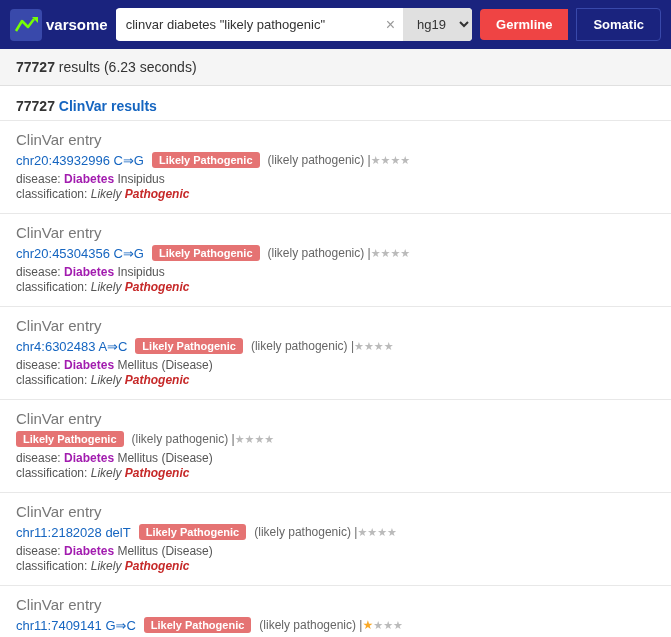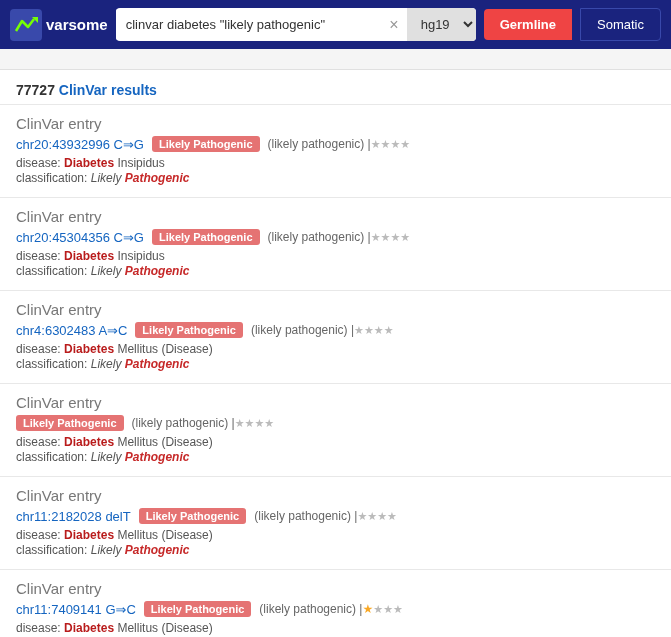--- a/index.html
+++ b/index.html
@@ -65,21 +65,21 @@
       font-weight: bold;
     }
     .btn-somatic {
       background: #1a237e;
       color: #fff;
       border: none;
       padding: 8px 16px;
       font-size: 13px;
       border-radius: 0 4px 4px 0;
       cursor: pointer;
-      font-weight: normal;
+      font-weight: bold;
       border: 1px solid #3949ab;
     }
 
     
     .results-bar {
       background: #f5f5f5;
       padding: 10px 16px;
       display: flex;
       align-items: center;
       justify-content: space-between;
@@ -171,21 +171,21 @@
     .star-filled {
       color: #f9a825;
     }
     .entry-meta {
       font-size: 12px;
       color: #555;
       margin-top: 2px;
     }
     .entry-meta .disease-name {
       font-weight: bold;
-      color: #b91c1c;
+      color: #a21caf;
     }
     .classification-row {
       font-size: 12px;
       color: #555;
       margin-top: 1px;
     }
     .classification-row .likely {
       font-style: italic;
       color: #555;
     }
@@ -212,20 +212,25 @@
     <button class="search-clear">×</button>
     <select class="genome-select">
       <option>hg19</option>
     </select>
   </div>
   <button class="btn-germline">Germline</button>
   <button class="btn-somatic">Somatic</button>
 </div>
 
 <div class="results-bar">
+  <div class="results-count">
+    <strong>77727</strong>
+    <span> results </span>
+    <span>(6.23 seconds)</span>
+  </div>
 </div>
 
 <div class="clinvar-header">
   <strong>77727</strong>
   <a href="#">ClinVar results</a>
 </div>
 
 <div id="entries-container">
     <div class="entry-card">
     <div class="entry-label">ClinVar entry</div>

